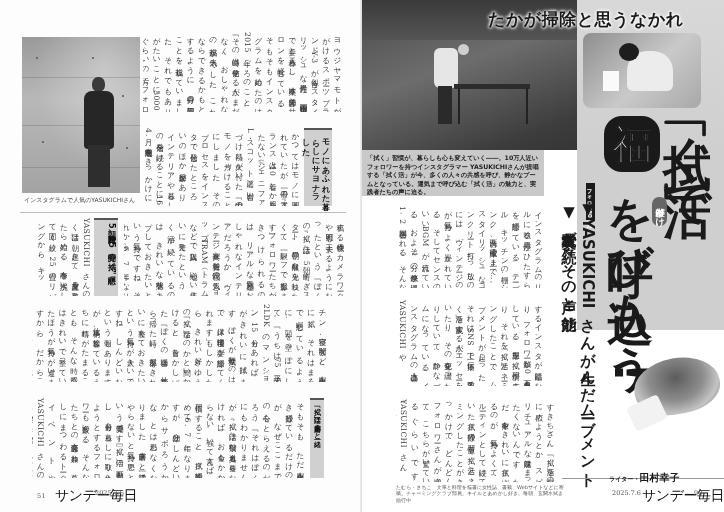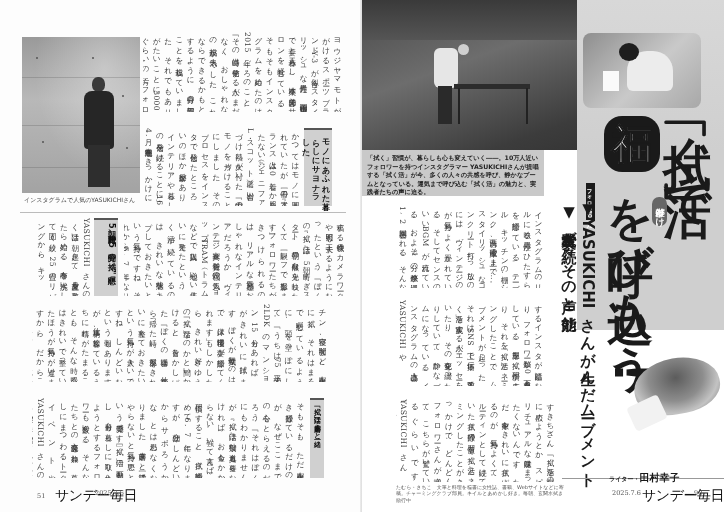--- a/index.html
+++ b/index.html
@@ -195,20 +195,21 @@
       <div class="ceiling"></div>
       <div class="person-head"></div>
       <div class="person-body"></div>
       <div class="person-legs"></div>
       <div class="table"></div>
       <div class="table-leg" style="left:96px;top:88px"></div>
       <div class="table-leg" style="left:164px;top:88px"></div>
     </div>
     <div class="hero-right-bg" style="width:147px;height:150px;top:0;left:215px;background:linear-gradient(180deg,#d8d8d8,#cfcfcf);"></div>
 
+    <div class="kicker">たかが掃除と思うなかれ</div>
 
     <div class="inset-photo">
       <div class="rag"></div>
       <div class="kneeler"></div>
       <div class="kneeler-head"></div>
     </div>
 
     <div class="headline hl-main">「拭く活」で</div>
     <div class="fuku">福</div>
     <div class="headline hl-second">を呼び込もう!</div>

